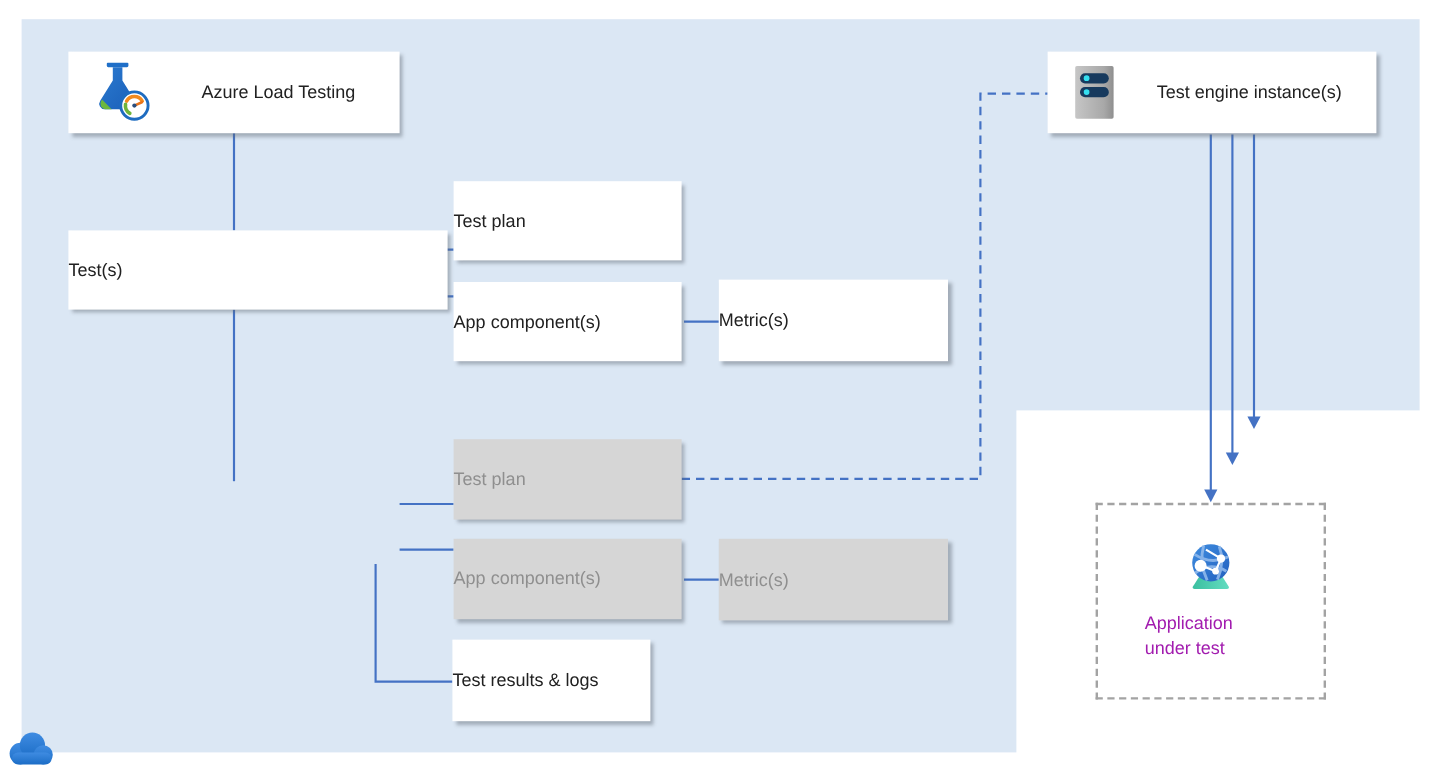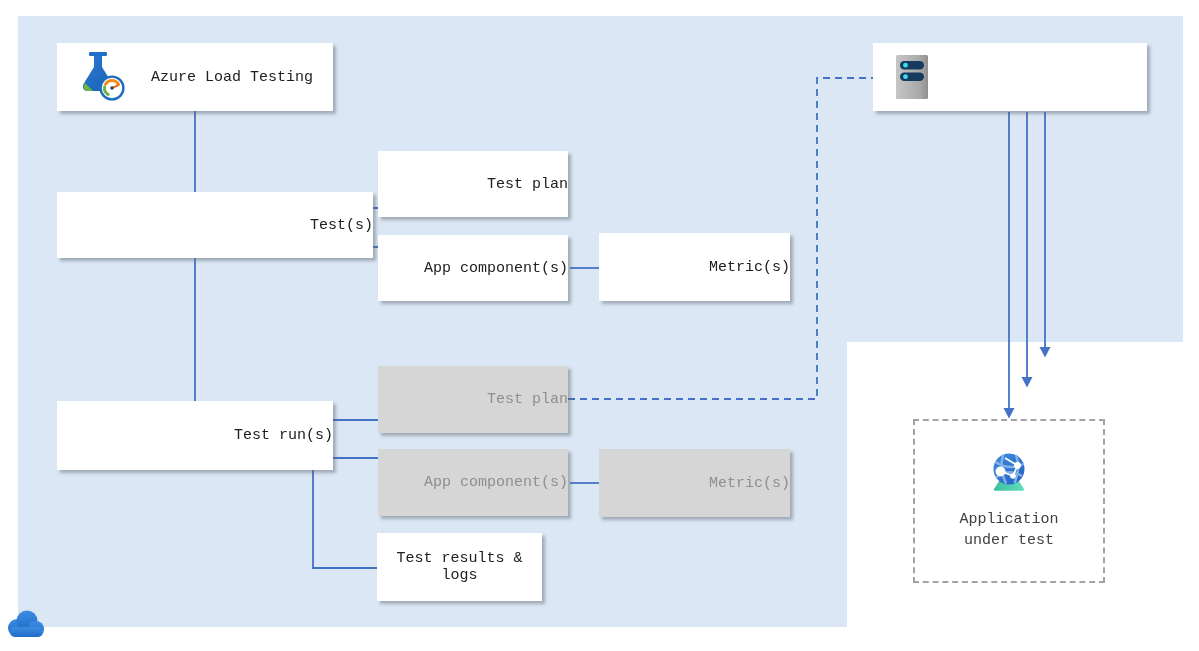--- a/index.html
+++ b/index.html
@@ -1,36 +1,36 @@
 <!DOCTYPE html>
 <html><head>
 <meta charset="utf-8">
 <style>
   html,body{margin:0;padding:0;background:#ffffff;}
   .stage{
     position:relative;width:1199px;height:651px;overflow:hidden;
-    font-family:Liberation Mono, monospace;background:#ffffff;
+    font-family:Liberation Sans, sans-serif;background:#ffffff;
   }
   .bg-blue{position:absolute;left:18px;top:16px;width:1165px;height:611px;background:#dbe7f4;}
   .bg-notch{position:absolute;left:847px;top:342px;width:352px;height:309px;background:#ffffff;}
   .wires{position:absolute;left:0;top:0;width:1199px;height:651px;pointer-events:none;}
   .node{
-    position:absolute;display:flex;align-items:center;justify-content:flex-end;
+    position:absolute;display:flex;align-items:center;justify-content:flex-start;
     background:#ffffff;box-shadow:3px 3px 3px rgba(90,100,110,0.45);
     font-size:15px;color:#212121;text-align:center;
   }
   .node--gray{background:#d6d6d6;color:#8f8f8f;}
   .node--hasicon{justify-content:flex-start;padding-left:22px;box-sizing:border-box;gap:20px;}
   .node--hasicon .lbl{flex:1;text-align:center;padding-right:14px;}
   .dashedbox{
     position:absolute;left:913px;top:419px;width:192px;height:164px;
     border:2px dashed #a3a3a3;box-sizing:border-box;background:transparent;
     display:flex;flex-direction:column;align-items:center;justify-content:center;gap:14px;
   }
-  .dashedbox .lbl{font-size:15px;color:#404040;width:110px;line-height:21px;text-align:center;}
+  .dashedbox .lbl{font-size:15px;color:#a21caf;width:110px;line-height:21px;}
   .icon{display:block;}
   .cloud{position:absolute;left:6px;top:608px;}
 </style>
 </head>
 <body>
 
 <div class="stage">
 
   <div class="bg-blue"></div>
   <div class="bg-notch"></div>
@@ -75,23 +75,20 @@
       <path d="M33 36 L39.2 33.2" stroke="#e8731a" stroke-width="2.2" stroke-linecap="round"></path>
       <circle cx="33" cy="36" r="1.8" fill="#2a4d7c"></circle>
     </svg>
     <span class="lbl">Azure Load Testing</span>
   </div>
 
   <div class="node" style="left:57px;top:192px;width:316px;height:66px">
     <span>Test(s)</span>
   </div>
 
-  <div class="node" style="left:57px;top:401px;width:276px;height:69px">
-    <span>Test run(s)</span>
-  </div>
 
   <div class="node" style="left:378px;top:151px;width:190px;height:66px">
     <span>Test plan</span>
   </div>
 
   <div class="node" style="left:378px;top:235px;width:190px;height:66px">
     <span>App component(s)</span>
   </div>
 
   <div class="node" style="left:599px;top:233px;width:191px;height:68px">
@@ -122,20 +119,21 @@
             <stop offset="0.75" stop-color="#a8a8a8"></stop>
             <stop offset="1" stop-color="#8f8f8f"></stop>
         </linearGradient>
       </defs>
       <rect x="1" y="1" width="32" height="44" rx="1.5" fill="url(#srvg)"></rect>
       <rect x="5" y="7" width="24" height="8.5" rx="4.2" fill="#173a5e"></rect>
       <circle cx="10.5" cy="11.2" r="2.4" fill="#35dff0"></circle>
       <rect x="5" y="18.5" width="24" height="8.5" rx="4.2" fill="#173a5e"></rect>
       <circle cx="10.5" cy="22.7" r="2.4" fill="#35dff0"></circle>
     </svg>
+    <span class="lbl">Test engine instance(s)</span>
   </div>
 
   <div class="dashedbox">
     <svg class="icon" width="52" height="44" viewBox="0 0 52 44">
       <defs>
         <linearGradient id="globg" x1="0" y1="0" x2="1" y2="1">
           <stop offset="0" stop-color="#3f8de0"></stop>
             <stop offset="1" stop-color="#2360be"></stop>
         </linearGradient>
         <linearGradient id="baseg" x1="0" y1="0" x2="1" y2="0">

